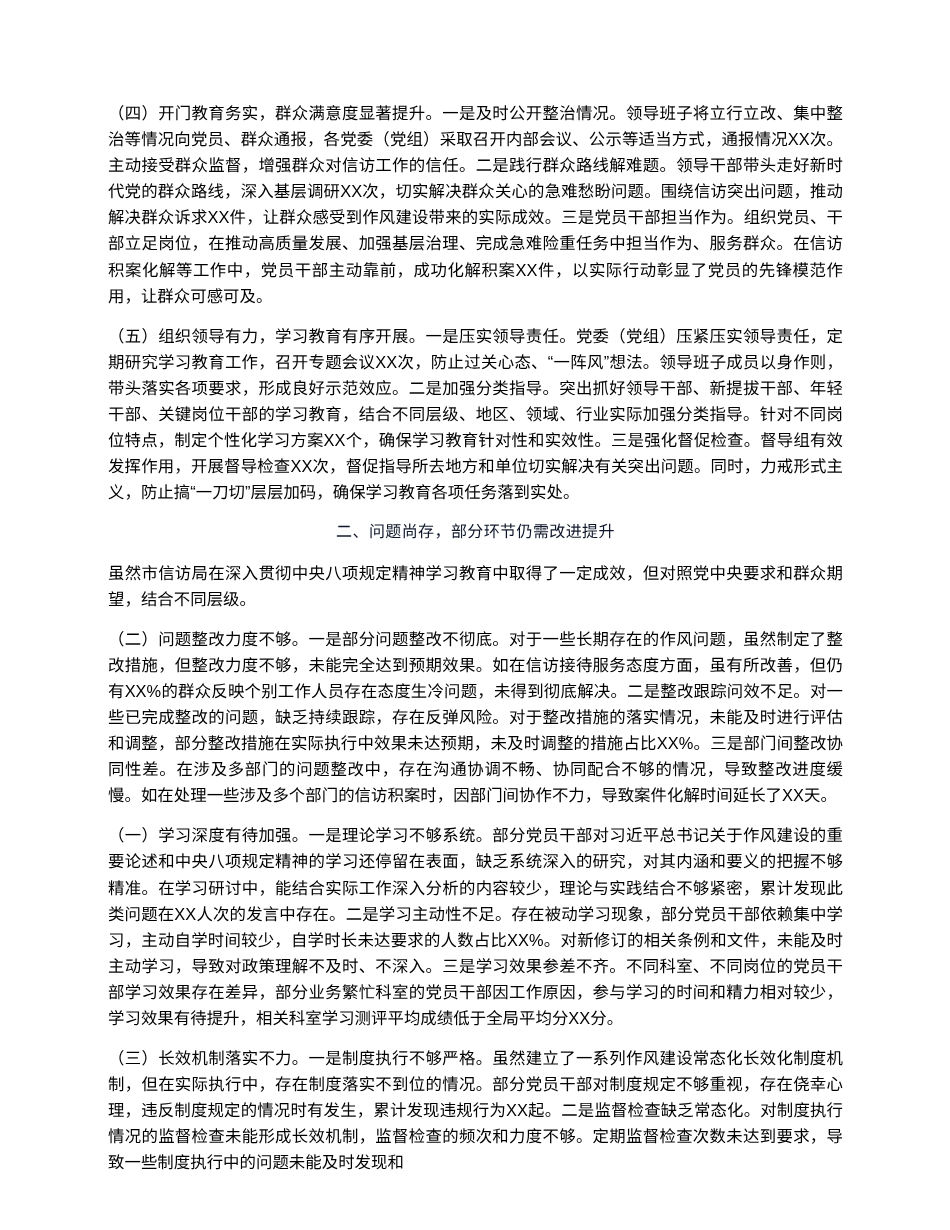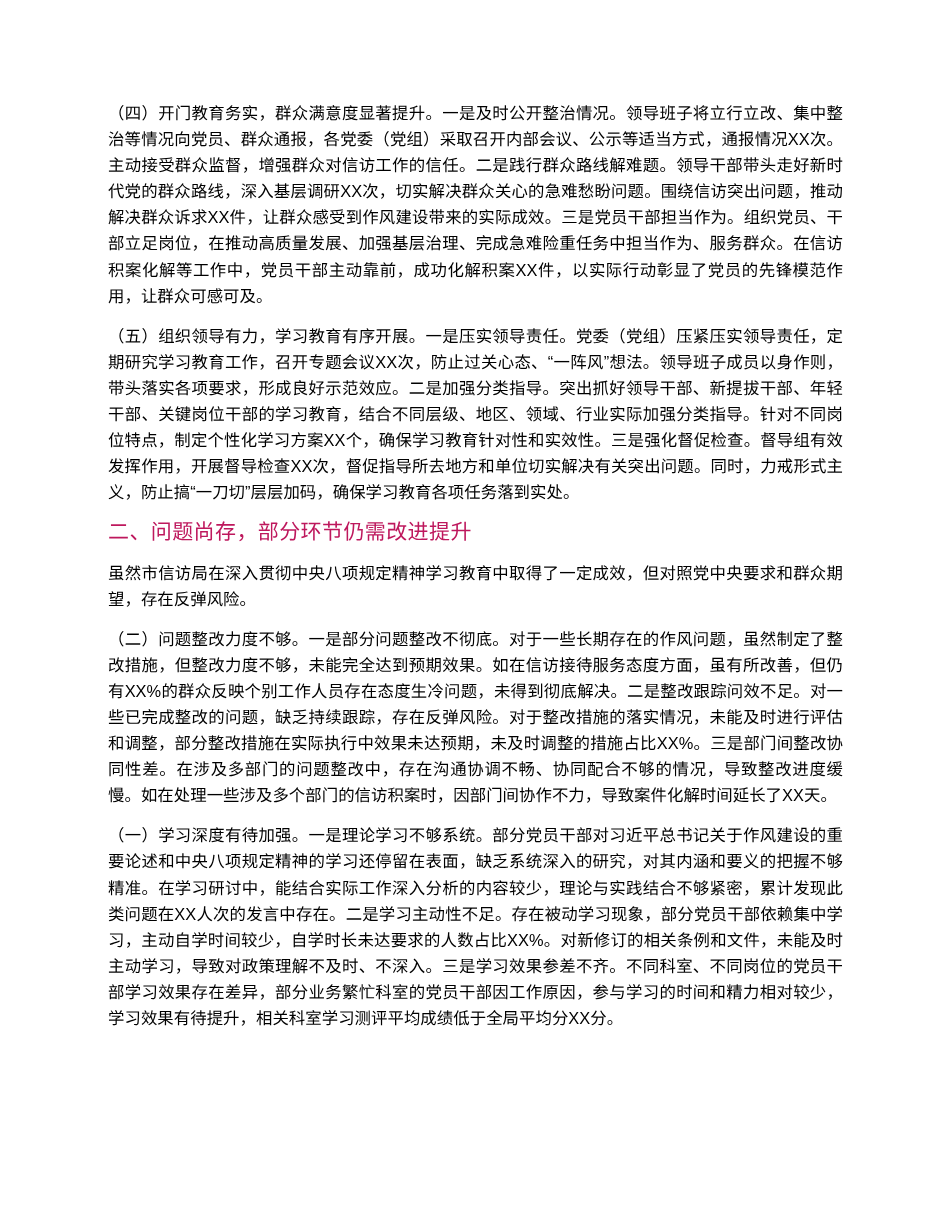--- a/index.html
+++ b/index.html
@@ -33,44 +33,45 @@
     text-justify: inter-character;
     letter-spacing: 0.05px;
     word-break: break-all;
     color: #000000;
   }
   p.para.indent {
     text-indent: 0;
   }
   p.heading {
     margin: 0 0 14px 0;
-    font-size: 21px;
+    font-size: 16px;
     line-height: 26.1px;
-    text-align: left;
+    text-align: center;
     letter-spacing: 0.4px;
-    color: #be185d;
+    color: #0f172a;
     font-weight: normal;
   }
   p.para:last-child {
     margin-bottom: 0;
   }
 </style>
 </head>
 <body>
 
 <div id="page">
   <div class="doc-body">
 
     <p class="para indent">（四）开门教育务实，群众满意度显著提升。一是及时公开整治情况。领导班子将立行立改、集中整治等情况向党员、群众通报，各党委（党组）采取召开内部会议、公示等适当方式，通报情况XX次。主动接受群众监督，增强群众对信访工作的信任。二是践行群众路线解难题。领导干部带头走好新时代党的群众路线，深入基层调研XX次，切实解决群众关心的急难愁盼问题。围绕信访突出问题，推动解决群众诉求XX件，让群众感受到作风建设带来的实际成效。三是党员干部担当作为。组织党员、干部立足岗位，在推动高质量发展、加强基层治理、完成急难险重任务中担当作为、服务群众。在信访积案化解等工作中，党员干部主动靠前，成功化解积案XX件，以实际行动彰显了党员的先锋模范作用，让群众可感可及。</p>
 
     <p class="para indent">（五）组织领导有力，学习教育有序开展。一是压实领导责任。党委（党组）压紧压实领导责任，定期研究学习教育工作，召开专题会议XX次，防止过关心态、“一阵风”想法。领导班子成员以身作则，带头落实各项要求，形成良好示范效应。二是加强分类指导。突出抓好领导干部、新提拔干部、年轻干部、关键岗位干部的学习教育，结合不同层级、地区、领域、行业实际加强分类指导。针对不同岗位特点，制定个性化学习方案XX个，确保学习教育针对性和实效性。三是强化督促检查。督导组有效发挥作用，开展督导检查XX次，督促指导所去地方和单位切实解决有关突出问题。同时，力戒形式主义，防止搞“一刀切”层层加码，确保学习教育各项任务落到实处。</p>
 
     <p class="heading">二、问题尚存，部分环节仍需改进提升</p>
 
-    <p class="para">虽然市信访局在深入贯彻中央八项规定精神学习教育中取得了一定成效，但对照党中央要求和群众期望，存在反弹风险。</p>
+    <p class="para">虽然市信访局在深入贯彻中央八项规定精神学习教育中取得了一定成效，但对照党中央要求和群众期望，结合不同层级。</p>
 
     <p class="para indent">（二）问题整改力度不够。一是部分问题整改不彻底。对于一些长期存在的作风问题，虽然制定了整改措施，但整改力度不够，未能完全达到预期效果。如在信访接待服务态度方面，虽有所改善，但仍有XX%的群众反映个别工作人员存在态度生冷问题，未得到彻底解决。二是整改跟踪问效不足。对一些已完成整改的问题，缺乏持续跟踪，存在反弹风险。对于整改措施的落实情况，未能及时进行评估和调整，部分整改措施在实际执行中效果未达预期，未及时调整的措施占比XX%。三是部门间整改协同性差。在涉及多部门的问题整改中，存在沟通协调不畅、协同配合不够的情况，导致整改进度缓慢。如在处理一些涉及多个部门的信访积案时，因部门间协作不力，导致案件化解时间延长了XX天。</p>
 
     <p class="para indent">（一）学习深度有待加强。一是理论学习不够系统。部分党员干部对习近平总书记关于作风建设的重要论述和中央八项规定精神的学习还停留在表面，缺乏系统深入的研究，对其内涵和要义的把握不够精准。在学习研讨中，能结合实际工作深入分析的内容较少，理论与实践结合不够紧密，累计发现此类问题在XX人次的发言中存在。二是学习主动性不足。存在被动学习现象，部分党员干部依赖集中学习，主动自学时间较少，自学时长未达要求的人数占比XX%。对新修订的相关条例和文件，未能及时主动学习，导致对政策理解不及时、不深入。三是学习效果参差不齐。不同科室、不同岗位的党员干部学习效果存在差异，部分业务繁忙科室的党员干部因工作原因，参与学习的时间和精力相对较少，学习效果有待提升，相关科室学习测评平均成绩低于全局平均分XX分。</p>
 
+    <p class="para indent">（三）长效机制落实不力。一是制度执行不够严格。虽然建立了一系列作风建设常态化长效化制度机制，但在实际执行中，存在制度落实不到位的情况。部分党员干部对制度规定不够重视，存在侥幸心理，违反制度规定的情况时有发生，累计发现违规行为XX起。二是监督检查缺乏常态化。对制度执行情况的监督检查未能形成长效机制，监督检查的频次和力度不够。定期监督检查次数未达到要求，导致一些制度执行中的问题未能及时发现和</p>
 
   </div>
 </div>
 
 </body></html>

